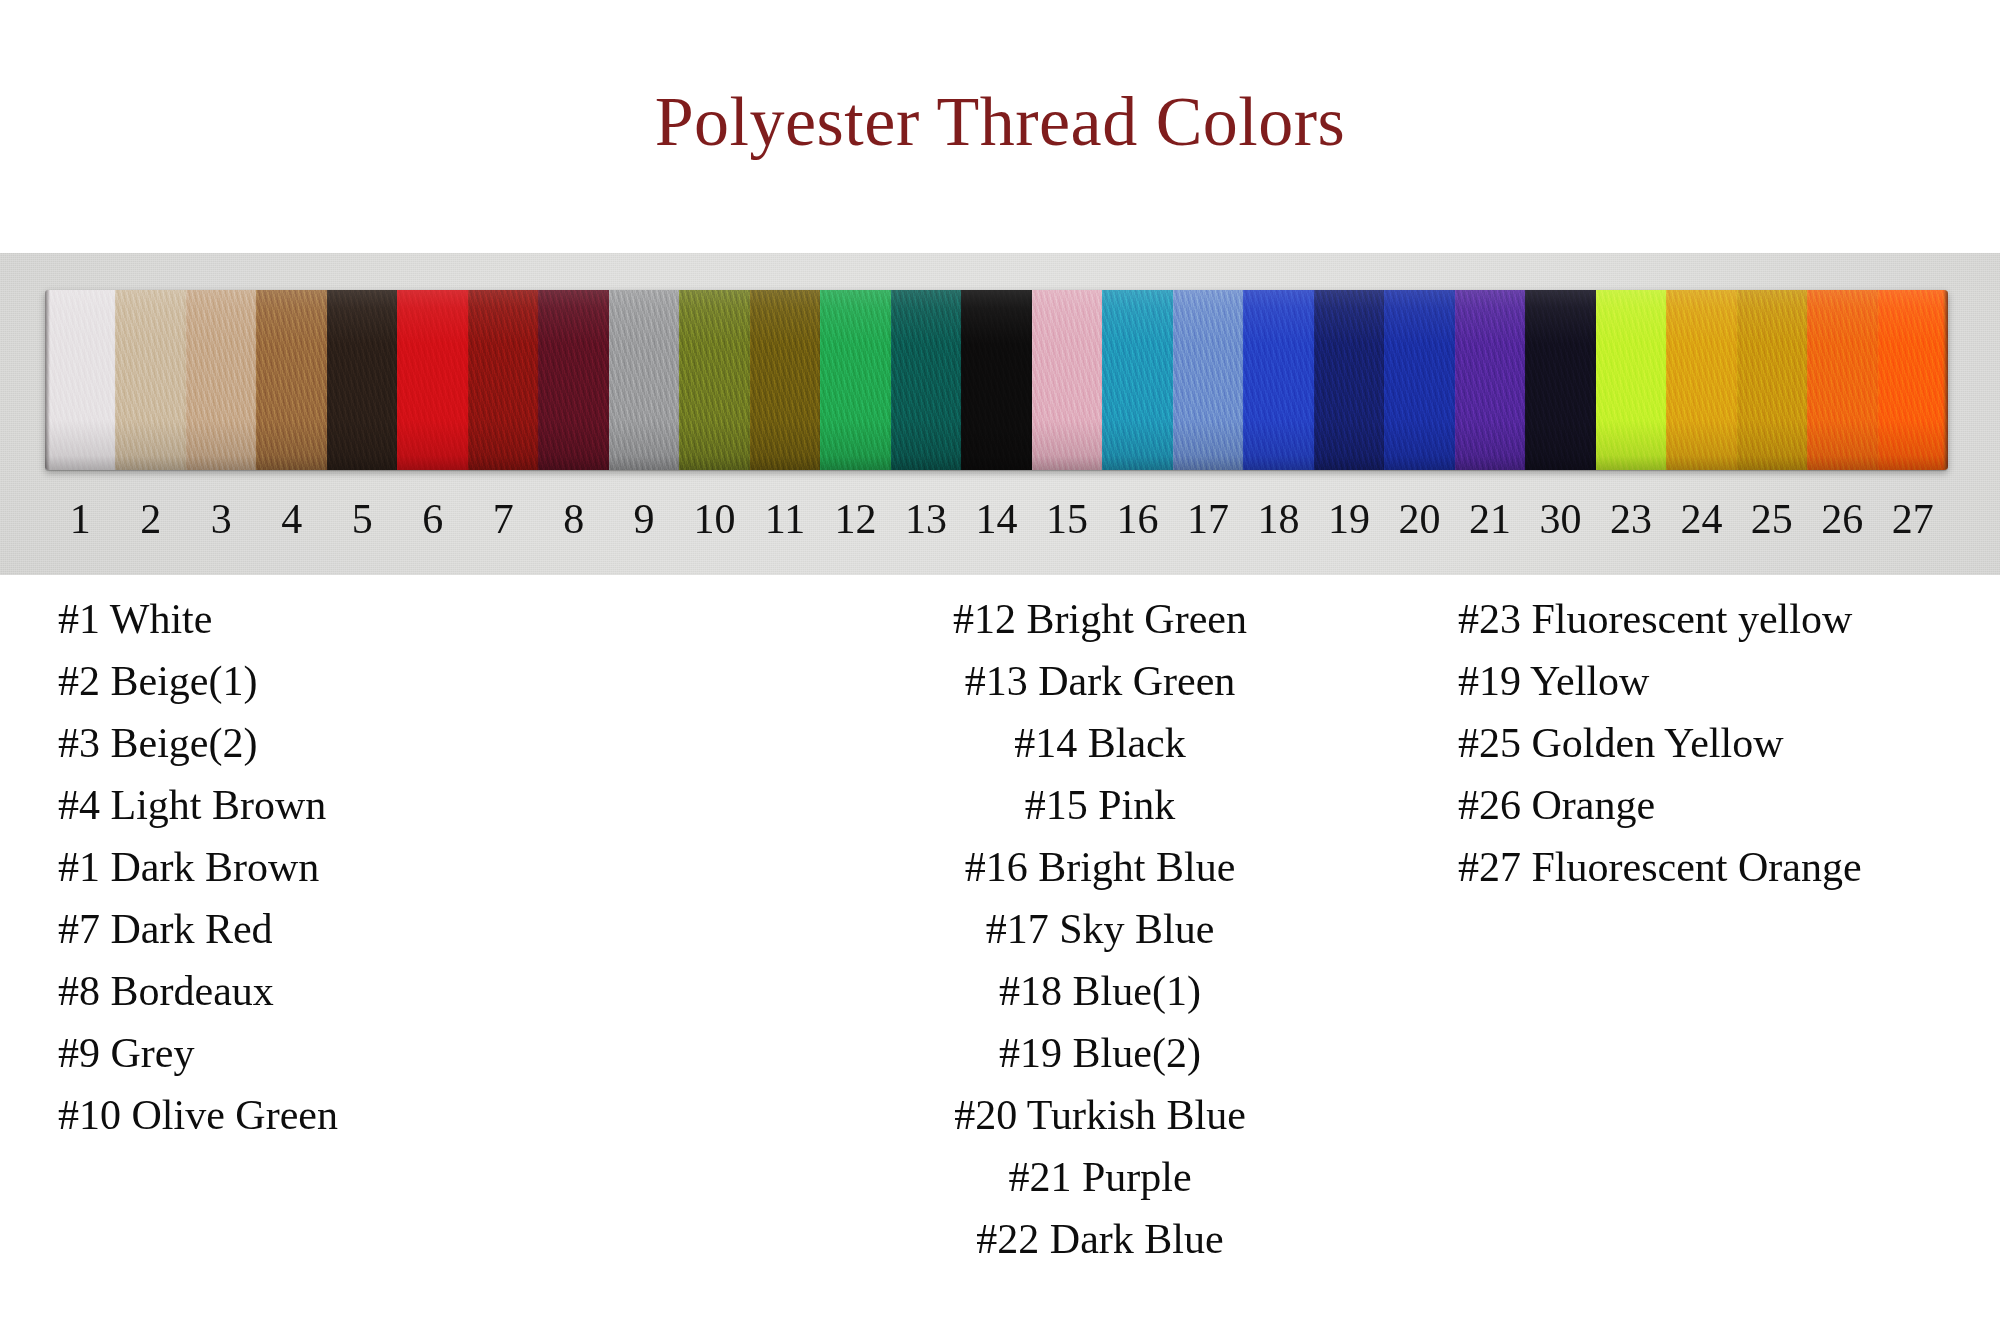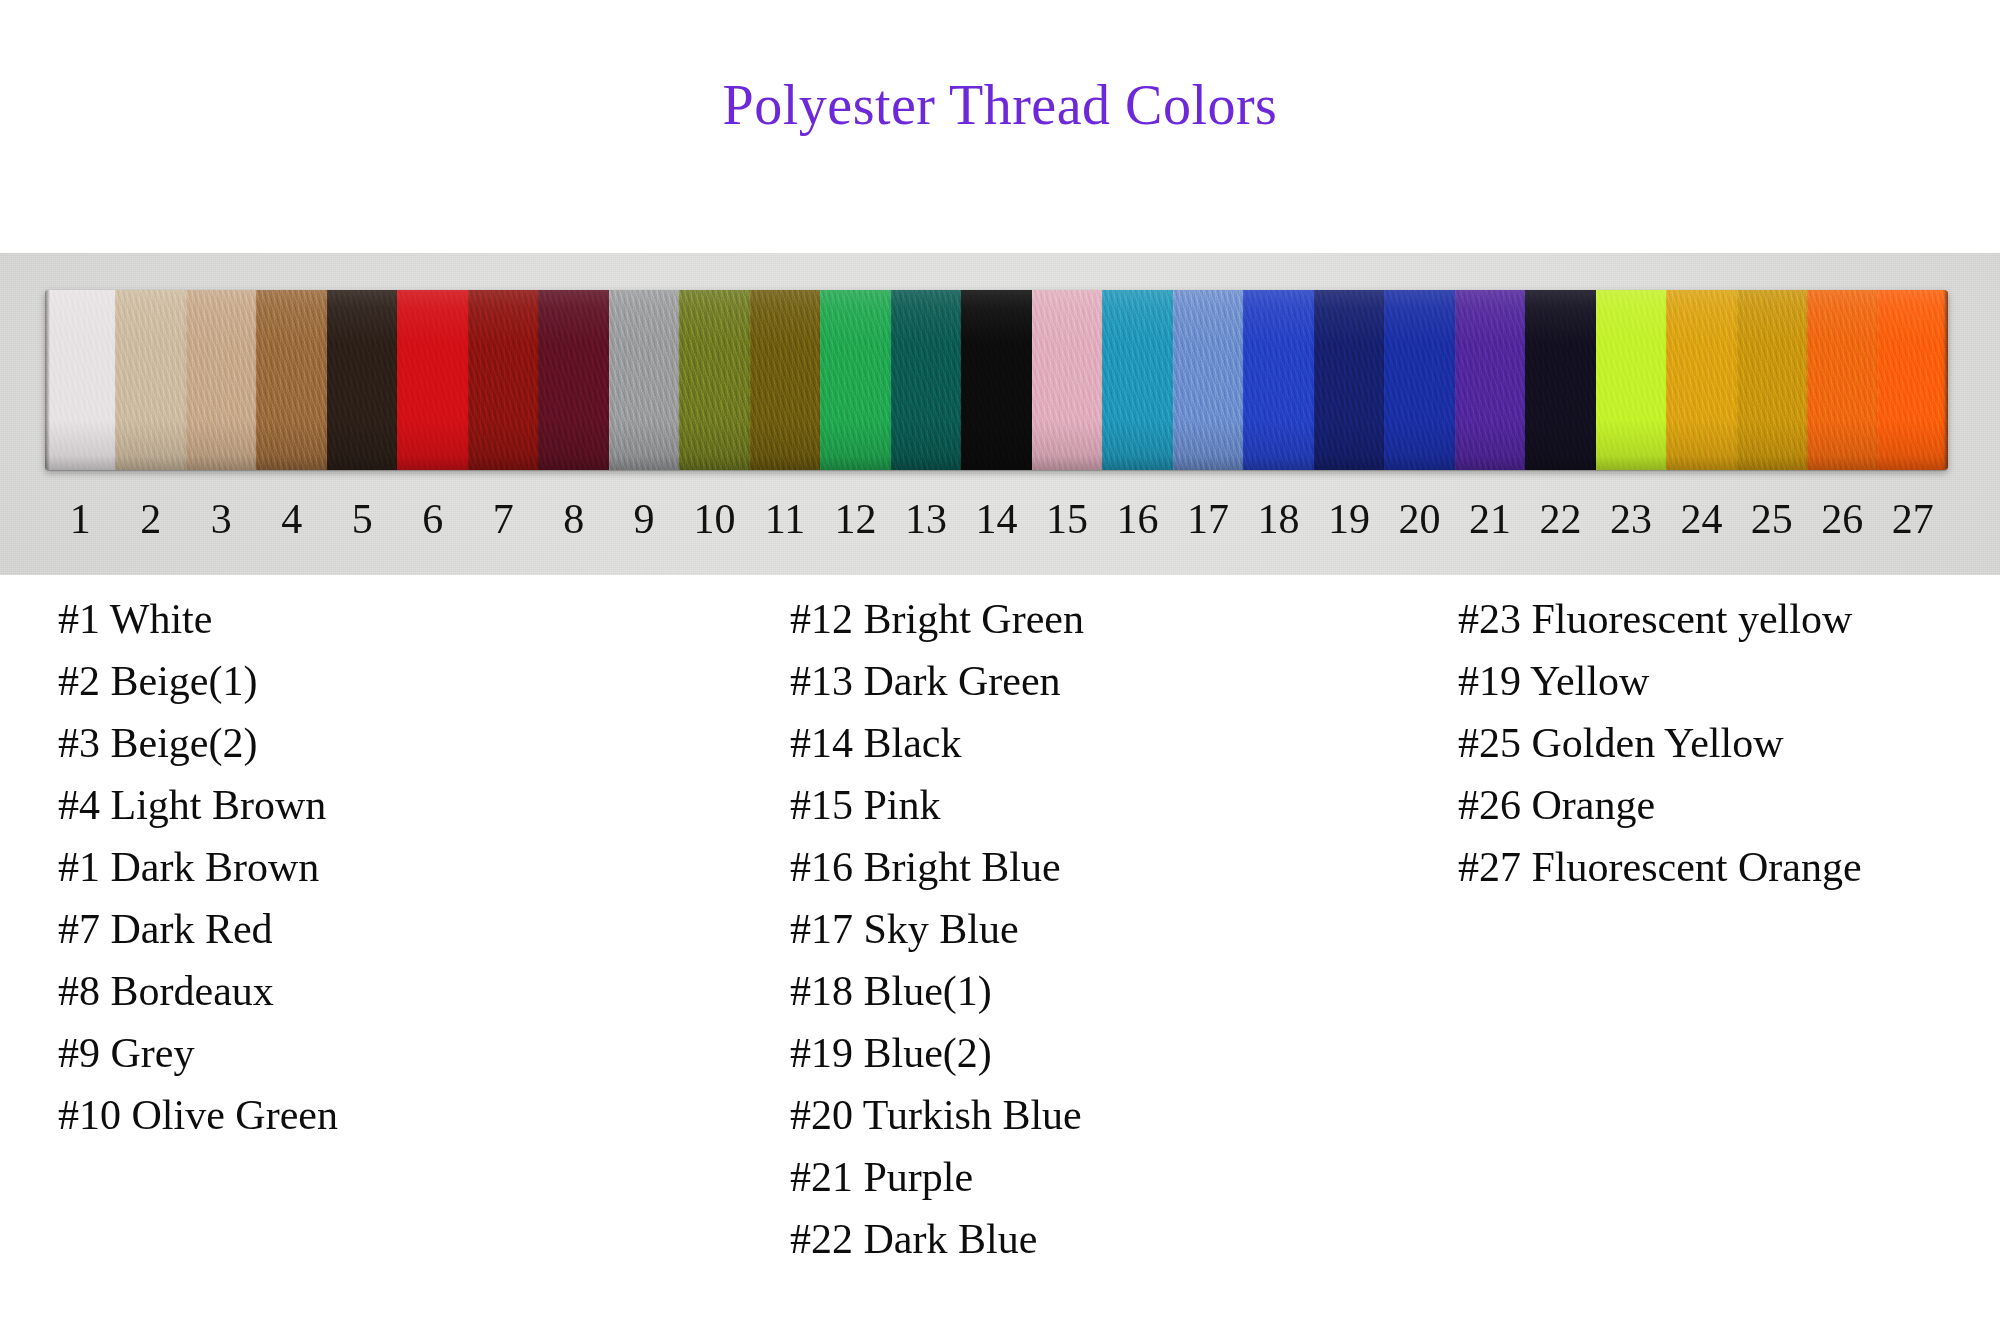--- a/index.html
+++ b/index.html
@@ -17,25 +17,25 @@
   }
 
   
   .page-title {
     position: absolute;
     top: 38px;
     left: 0;
     width: 2000px;
     text-align: center;
     font-family: "Liberation Serif", "DejaVu Serif", serif;
-    font-size: 56px;
+    font-size: 70px;
     font-weight: 400;
     letter-spacing: 0.5px;
     line-height: 1.05;
-    color: #6d28d9;
+    color: #7f1d1d;
   }
 
   
   .photo-band {
     position: absolute;
     left: 0;
     top: 253px;
     width: 2000px;
     height: 322px;
     background:
@@ -145,21 +145,21 @@
     left: 0;
     top: 588px;
     width: 2000px;
     height: 680px;
   }
   .legend-col {
     position: absolute;
     top: 0;
   }
   .legend-col.c1 { left: 58px;   width: 620px; }
-  .legend-col.c2 { left: 790px;  width: 620px; }
+  .legend-col.c2 { left: 790px;  width: 620px; text-align: center; }
   .legend-col.c3 { left: 1458px; width: 540px; }
 
   .legend-item {
     font-family: "Liberation Serif", "DejaVu Serif", serif;
     font-size: 42px;
     line-height: 62px;
     white-space: nowrap;
     color: #0d0d0d;
   }
 </style>
@@ -218,21 +218,21 @@
       <div class="number-cell">12</div>
       <div class="number-cell">13</div>
       <div class="number-cell">14</div>
       <div class="number-cell">15</div>
       <div class="number-cell">16</div>
       <div class="number-cell">17</div>
       <div class="number-cell">18</div>
       <div class="number-cell">19</div>
       <div class="number-cell">20</div>
       <div class="number-cell">21</div>
-      <div class="number-cell">22</div>
+      <div class="number-cell">30</div>
       <div class="number-cell">23</div>
       <div class="number-cell">24</div>
       <div class="number-cell">25</div>
       <div class="number-cell">26</div>
       <div class="number-cell">27</div>
     </div>
 </div>
 
 <div class="legend">
   <div class="legend-col c1" id="legend-col-0">

